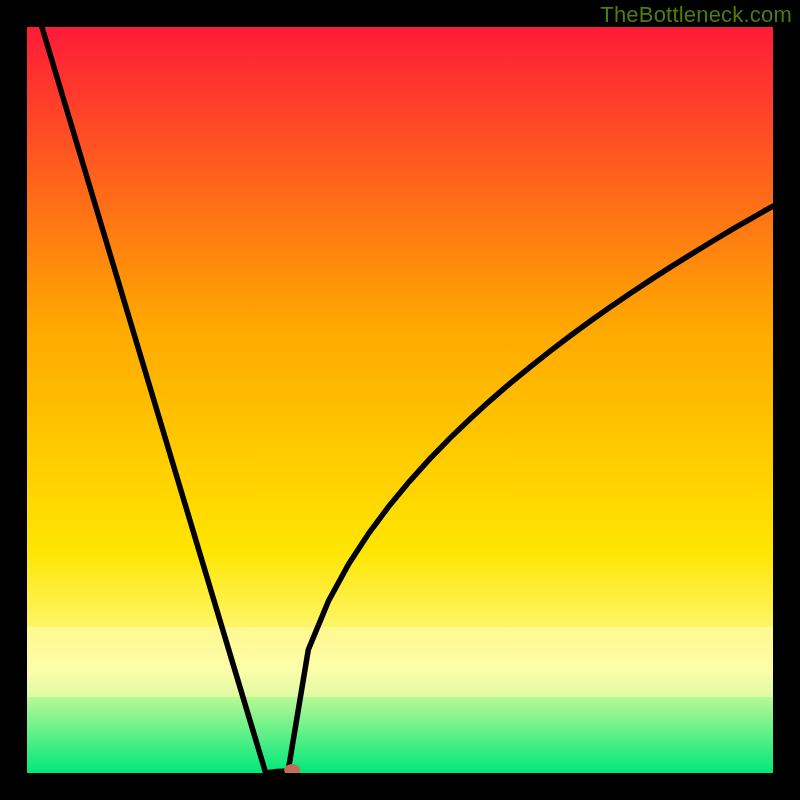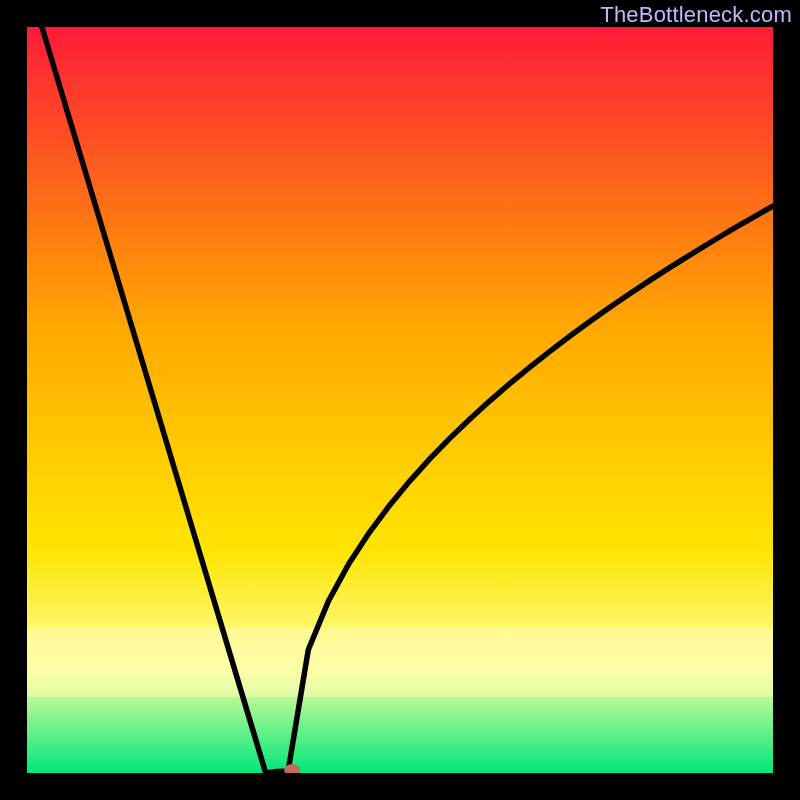--- a/index.html
+++ b/index.html
@@ -23,21 +23,21 @@
     position: absolute;
     top: 27px;
     left: 27px;
     width: 746px;
     height: 746px;
   }
   .watermark {
     position: absolute;
     top: 2px;
     right: 8px;
-    color: #c4b5fd;
+    color: #4d7c0f;
     font-size: 22px;
     font-weight: 400;
     letter-spacing: 0.2px;
     user-select: none;
   }
   svg {
     display: block;
   }
 </style>
 </head>

